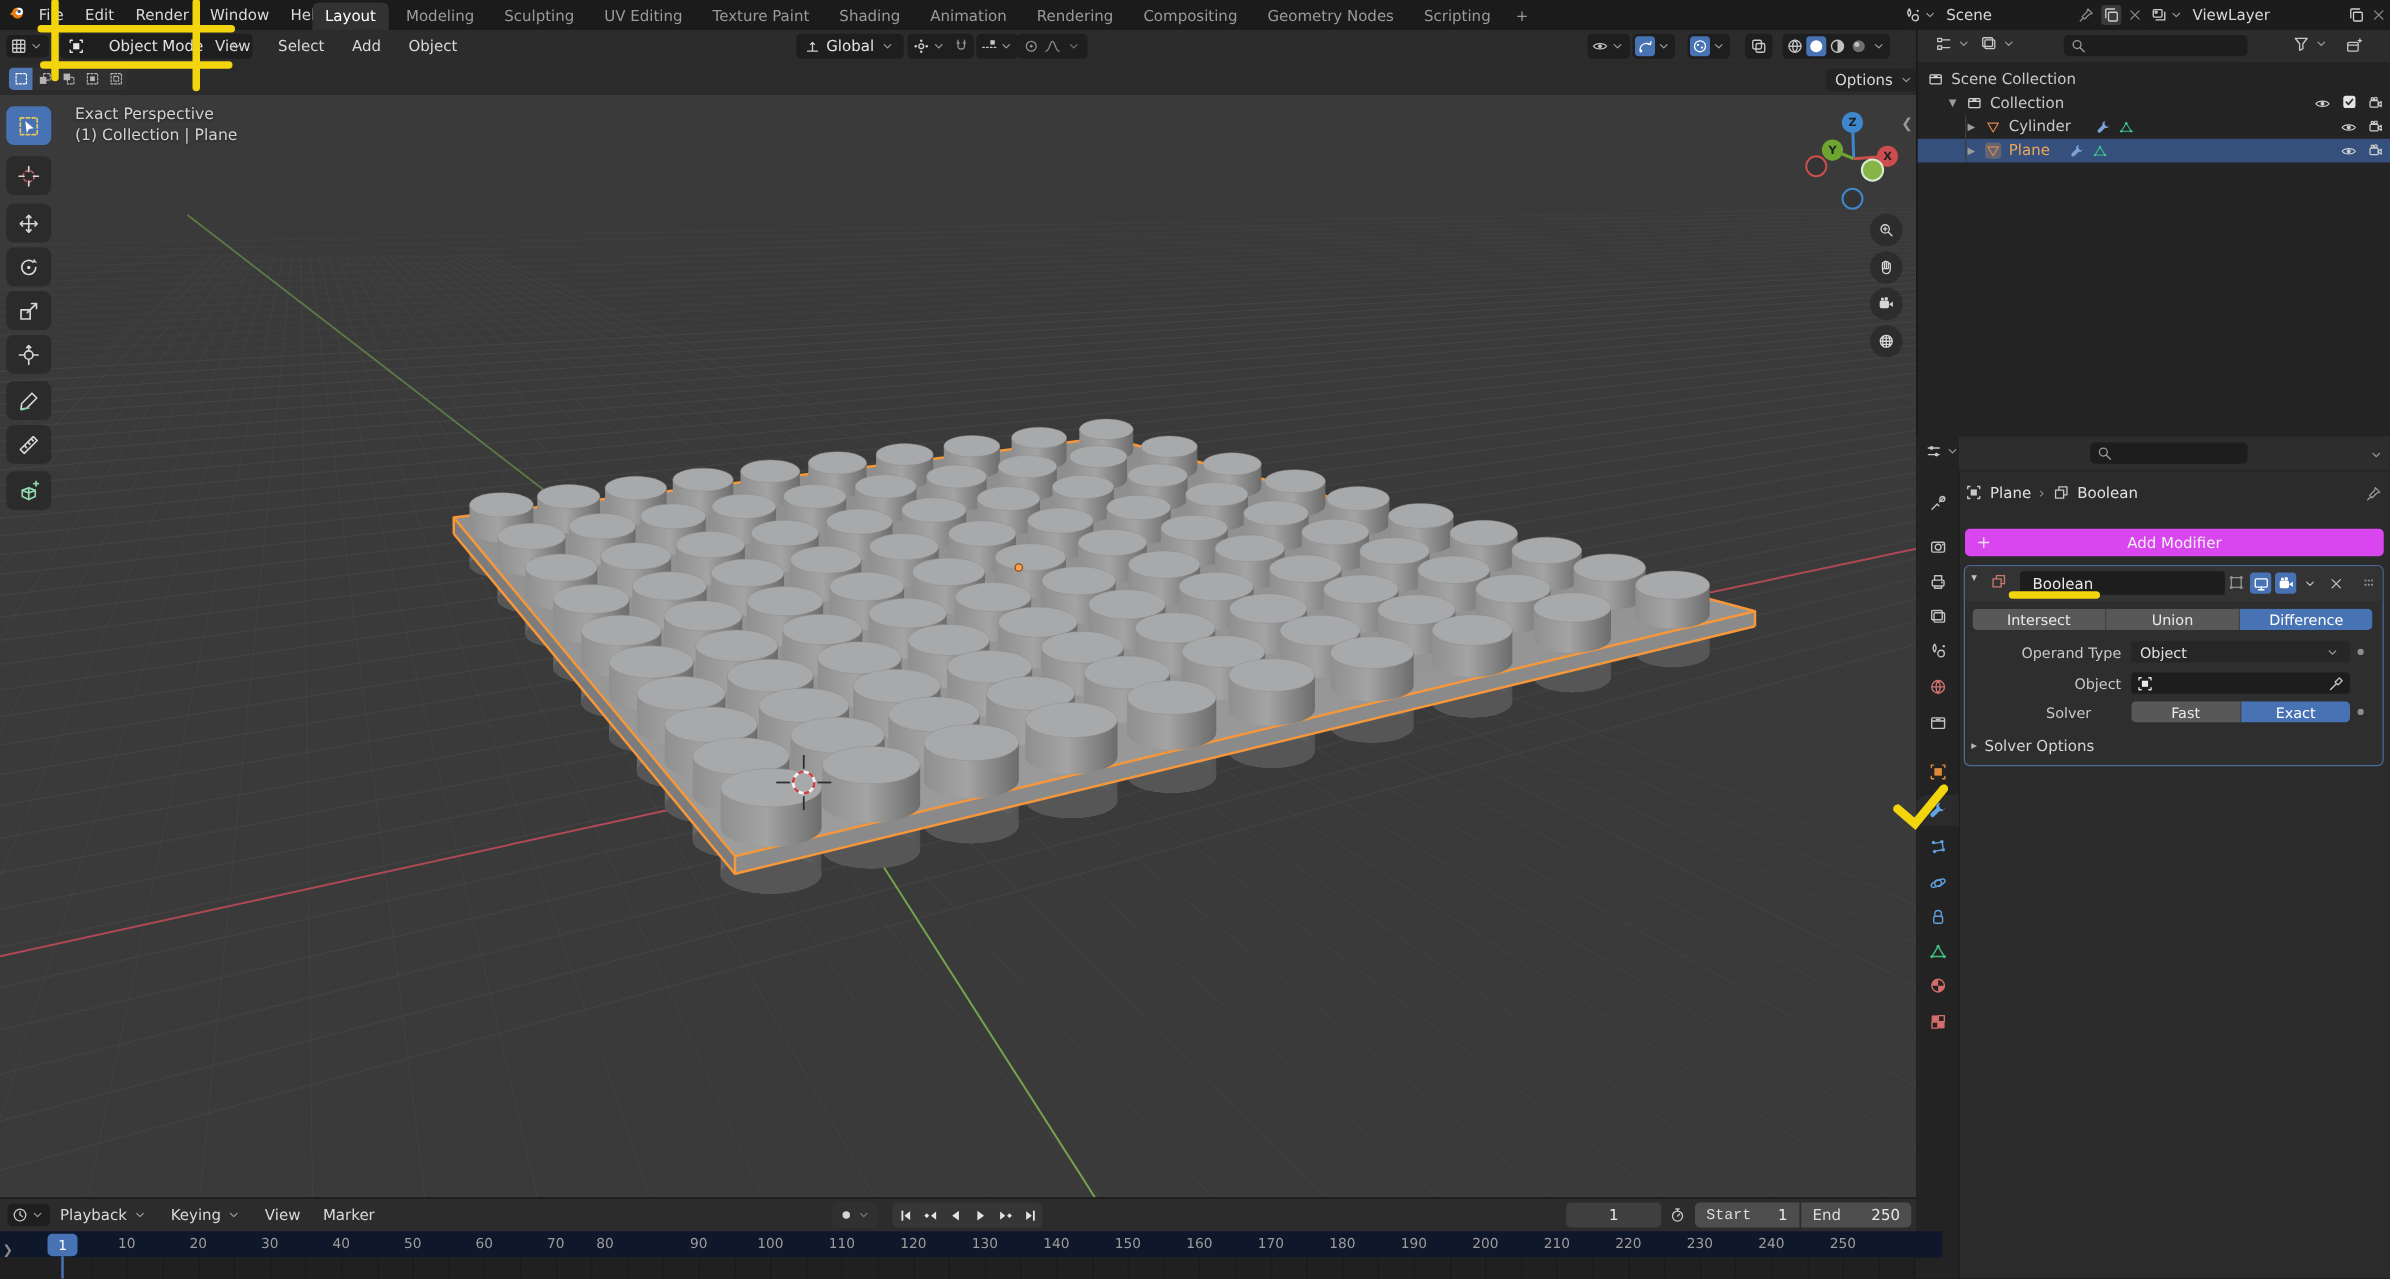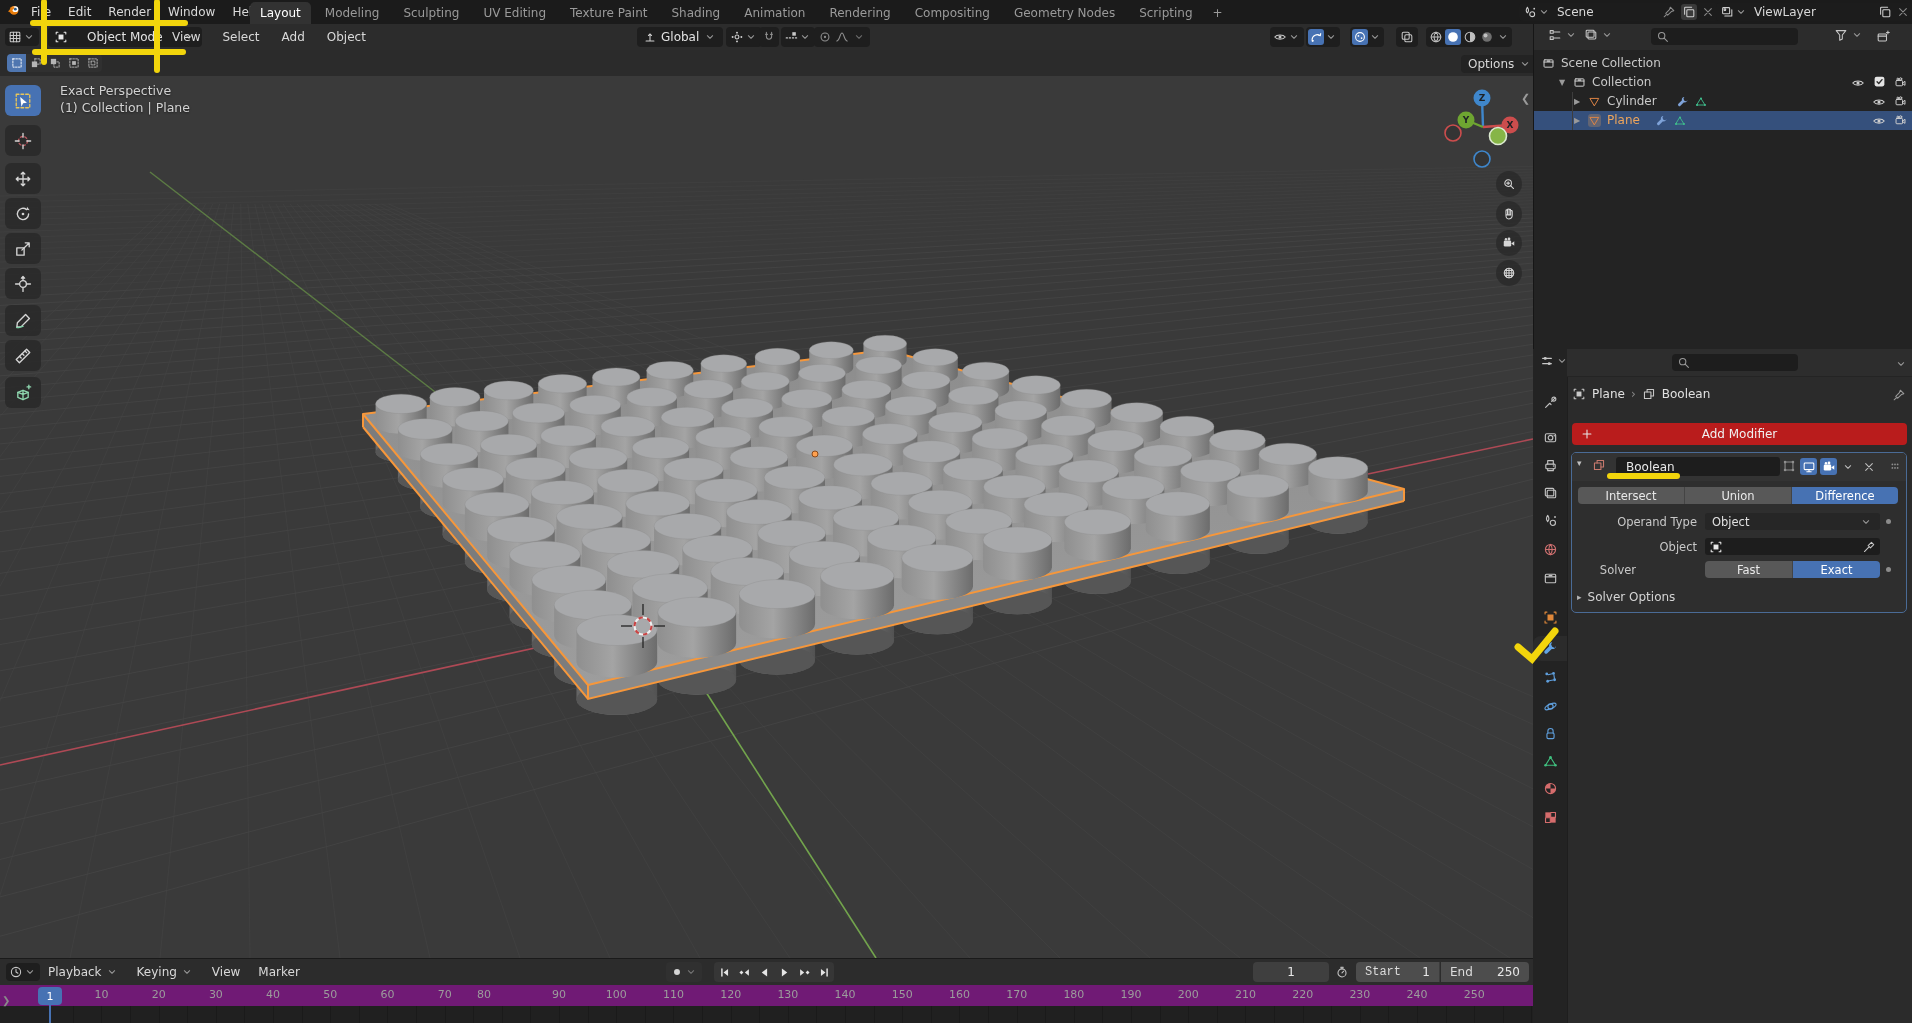--- a/index.html
+++ b/index.html
@@ -1196,21 +1196,21 @@
       </span>
     <span style="color:#e0e0e0;">Boolean</span>
   </div>
   <span class="ic abs" style="left:1892px;top:388px;color:#9a9a9a;">
       <svg viewBox="0 0 16 16" width="14" height="14" fill="none" stroke="currentColor" stroke-width="1.2" stroke-linecap="round" stroke-linejoin="round">
         <path d="M9.5 2.5l4 4l-2.8 1l-4.2 4.2l-2.2-2.2L8.5 5.3z"></path>
         <path d="M4.8 11.2L2.5 13.5"></path>
       </svg>
     </span>
 
-  <div class="abs flex" style="left:1572px;top:423px;width:335px;height:22px;background:#b91c1c;border-radius:4px;text-align:center;">
+  <div class="abs flex" style="left:1572px;top:423px;width:335px;height:22px;background:#d946ef;border-radius:4px;text-align:center;">
     <span class="ic" style="color:#e8e8e8;position:absolute;left:8px;">
         <svg viewBox="0 0 16 16" width="14" height="14" fill="none" stroke="currentColor" stroke-width="1.2" stroke-linecap="round" stroke-linejoin="round">
           <path d="M8 3.5v9M3.5 8h9"></path>
         </svg>
       </span>
     <span style="margin:0 auto;color:#f0f0f0;">Add Modifier</span>
   </div>
 
   <div class="abs" style="left:1571px;top:452px;width:336px;height:161px;background:#2e2e2e;border:1px solid #4a6b96;border-radius:5px;box-sizing:border-box;">
     <div class="abs" style="left:0;top:0;width:334px;height:28px;background:#333333;border-radius:4px 4px 0 0;"></div>
@@ -1294,21 +1294,21 @@
           <path d="M2.5 4.5V2.5h2M11.5 2.5h2v2M13.5 11.5v2h-2M4.5 13.5h-2v-2"></path>
         </svg>
       </span>
     <span class="ic" style="margin-left:auto;color:#c9c9c9;">
         <svg viewBox="0 0 16 16" width="14" height="14" fill="none" stroke="currentColor" stroke-width="1.2" stroke-linecap="round" stroke-linejoin="round">
           <path d="M2.8 13.2l5.5-5.5M8.3 7.7L7 6.4l3.8-3.8l2.6 2.6L9.6 9z"></path>
         </svg>
       </span>
   </div>
 
-  <div class="abs lbl" style="left:1479px;top:563px;width:157px;">Solver</div>
+  <div class="abs lbl" style="left:1516px;top:563px;width:157px;">Solver</div>
   <div class="abs seg" id="solver-seg" style="left:1705px;top:561px;width:175px;height:17px;">
       <div style="flex: 1 1 0%; height: 17px;">Fast</div>
       <div class="on" style="flex: 1 1 0%; height: 17px;">Exact</div>
     </div>
   <div class="abs" style="left:1886px;top:567px;width:5px;height:5px;border-radius:50%;background:#8c8c8c;"></div>
 
   <div class="abs flex" style="left:1577px;top:590px;gap:6px;">
     <span style="color:#b5b5b5;font-size:9px;">▸</span>
     <span style="color:#d5d5d5;">Solver Options</span>
   </div>
@@ -1412,21 +1412,21 @@
       </span>
     <div class="abs flex" style="left:1356px;top:3px;width:84px;height:20px;background:#4d4d4d;border-radius:4px 0 0 4px;padding:0 9px;box-sizing:border-box;border-right:1px solid #3c3c3c;">
       <span style="color:#dcdcdc;font-family:Liberation Mono, monospace;">Start</span>
       <span style="margin-left:auto;color:#e8e8e8;">1</span>
     </div>
     <div class="abs flex" style="left:1441px;top:3px;width:88px;height:20px;background:#4d4d4d;border-radius:0 4px 4px 0;padding:0 9px;box-sizing:border-box;">
       <span style="color:#dcdcdc;">End</span>
       <span style="margin-left:auto;color:#e8e8e8;">250</span>
     </div>
 
-    <div class="abs" id="ruler" style="left:0;top:26px;width:1533px;height:21px;background:#701a75;">
+    <div class="abs" id="ruler" style="left:0;top:26px;width:1533px;height:21px;background:#0f172a;padding-left:21px;">
         <div class="tlnum" style="left: 101.48px; top: 3px;">10</div>
         <div class="tlnum" style="left: 158.68px; top: 3px;">20</div>
         <div class="tlnum" style="left: 215.88px; top: 3px;">30</div>
         <div class="tlnum" style="left: 273.08px; top: 3px;">40</div>
         <div class="tlnum" style="left: 330.28px; top: 3px;">50</div>
         <div class="tlnum" style="left: 387.48px; top: 3px;">60</div>
         <div class="tlnum" style="left: 444.68px; top: 3px;">70</div>
         <div class="tlnum" style="left: 484px; top: 3px;">80</div>
         <div class="tlnum" style="left: 559.08px; top: 3px;">90</div>
         <div class="tlnum" style="left: 616.28px; top: 3px;">100</div>

